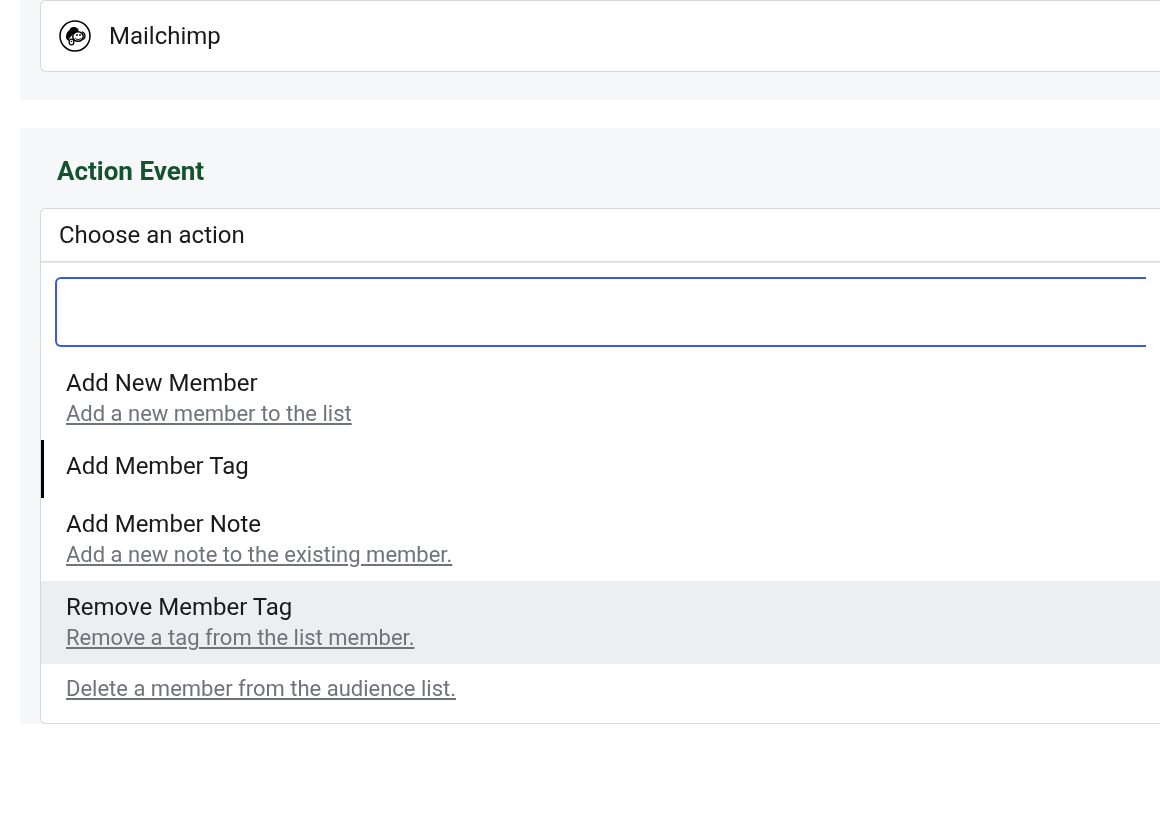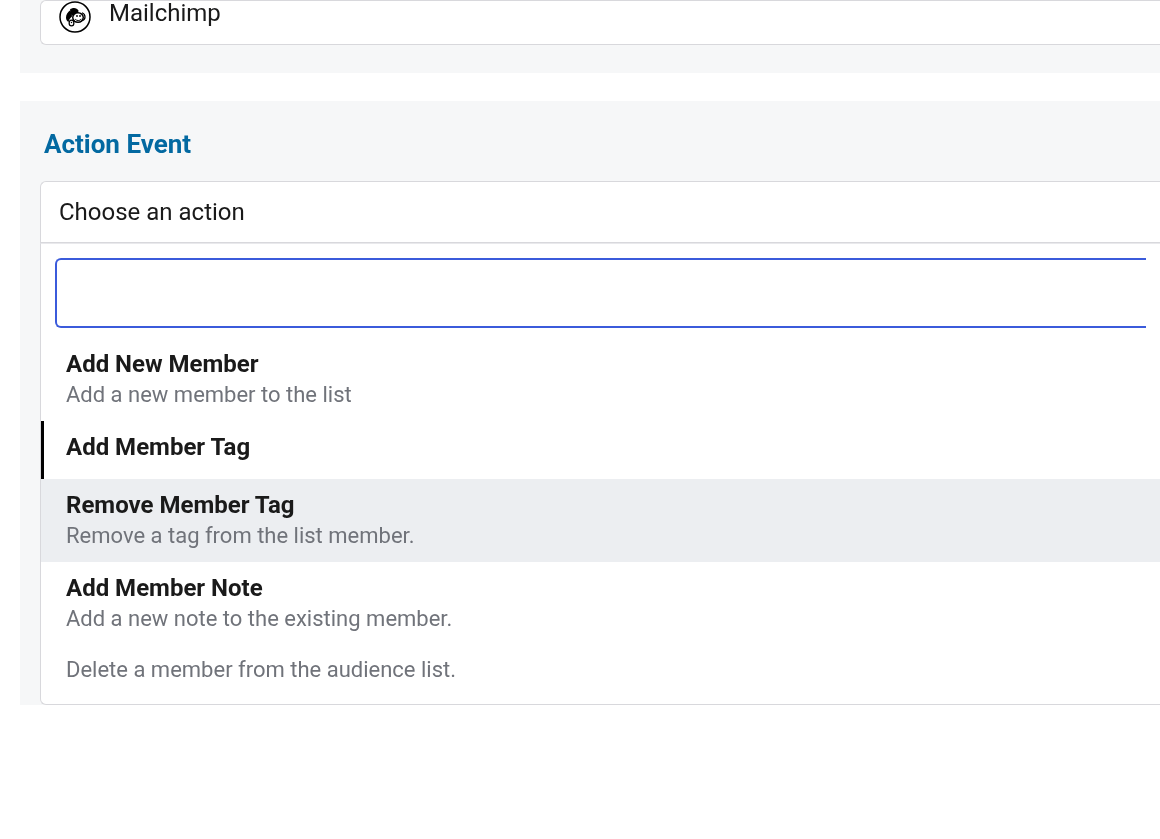--- a/index.html
+++ b/index.html
@@ -36,23 +36,23 @@
     .gap {
       height: 28px;
       background: #ffffff;
     }
 
     .select-row {
       background: #ffffff;
       border: 1px solid #d8d8dc;
       border-right: none;
       border-radius: 6px 0 0 6px;
-      height: 45px;
+      height: 72px;
       display: flex;
-      align-items: flex-start;
+      align-items: center;
       padding: 0 18px;
       gap: 18px;
     }
 
     .mailchimp-icon {
       width: 32px;
       height: 32px;
       display: inline-flex;
       align-items: center;
       justify-content: center;
@@ -64,33 +64,34 @@
       height: 32px;
     }
 
     .select-value {
       color: #1a1a1a;
       font-size: 24px;
       line-height: 1;
     }
 
     .section-title {
-      color: #0369a1;
+      color: #14532d;
       font-size: 26px;
       font-weight: 700;
       margin-bottom: 22px;
       padding-left: 4px;
+      margin-left: 13px;
     }
 
     .dropdown-trigger {
       background: #ffffff;
       border: 1px solid #d8d8dc;
       border-right: none;
       border-radius: 6px 0 0 0;
-      height: 62px;
+      height: 54px;
       display: flex;
       align-items: center;
       padding: 0 18px;
     }
 
     .dropdown-trigger-text {
       color: #1a1a1a;
       font-size: 24px;
     }
 
@@ -131,28 +132,29 @@
       background: #eceef1;
     }
 
     .option.selected {
       border-left: 3px solid #000000;
     }
 
     .option-title {
       color: #1a1a1a;
       font-size: 24px;
-      font-weight: 700;
+      font-weight: 400;
       margin-bottom: 4px;
     }
 
     .option-desc {
       color: #70737a;
       font-size: 22px;
       font-weight: 400;
+      text-decoration: underline;
     }
   </style>
 </head>
 <body>
 
 <div class="section section-top">
   <div class="select-row">
     <span class="mailchimp-icon">
       <svg viewBox="0 0 64 64" fill="none">
         <circle cx="32" cy="32" r="30" stroke="#000" stroke-width="3" fill="#fff"></circle>
@@ -187,26 +189,26 @@
       <input class="search-input" type="text" value="" style="">
     </div>
     <div id="options-container">
         <div class="option">
           <div class="option-title">Add New Member</div>
           <div class="option-desc">Add a new member to the list</div>
         </div>
         <div class="option selected">
           <div class="option-title">Add Member Tag</div>
         </div>
+        <div class="option">
+          <div class="option-title">Add Member Note</div>
+          <div class="option-desc">Add a new note to the existing member.</div>
+        </div>
         <div class="option hovered">
           <div class="option-title">Remove Member Tag</div>
           <div class="option-desc">Remove a tag from the list member.</div>
         </div>
         <div class="option">
-          <div class="option-title">Add Member Note</div>
-          <div class="option-desc">Add a new note to the existing member.</div>
-        </div>
-        <div class="option">
           <div class="option-desc">Delete a member from the audience list.</div>
         </div>
       </div>
   </div>
 </div>
 
 </body></html>

